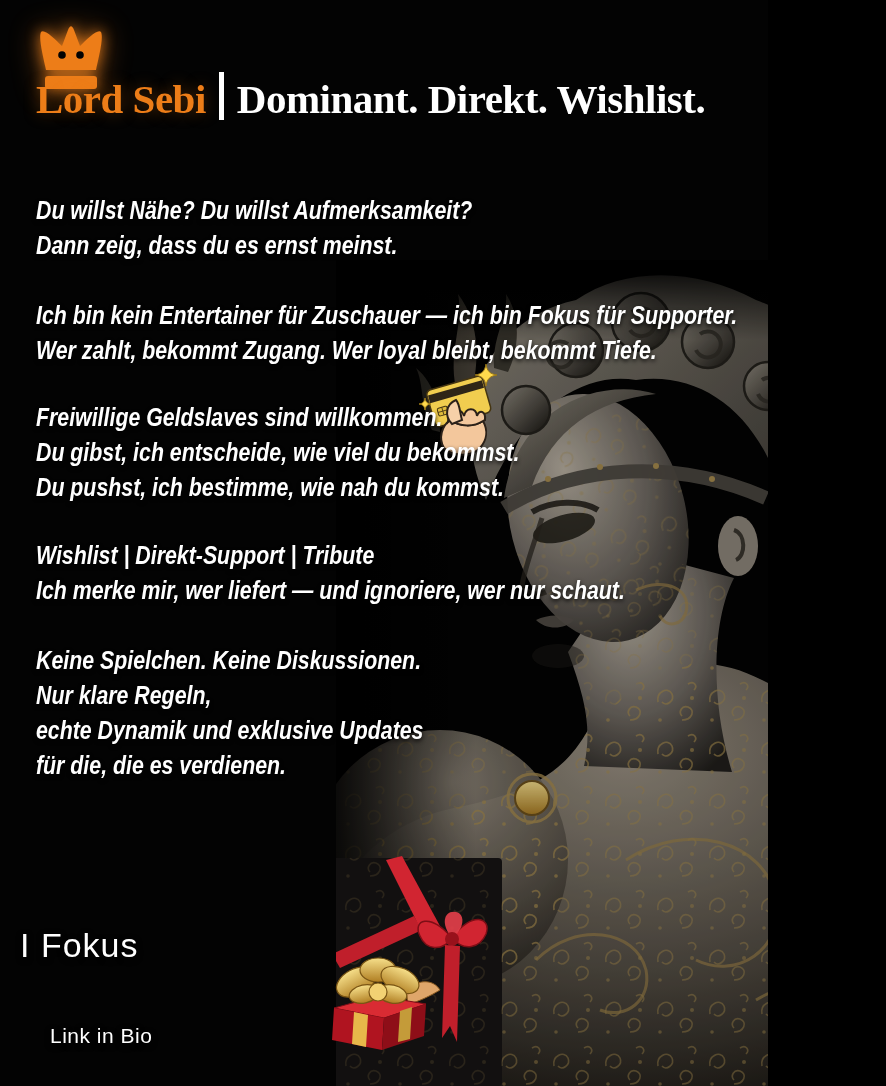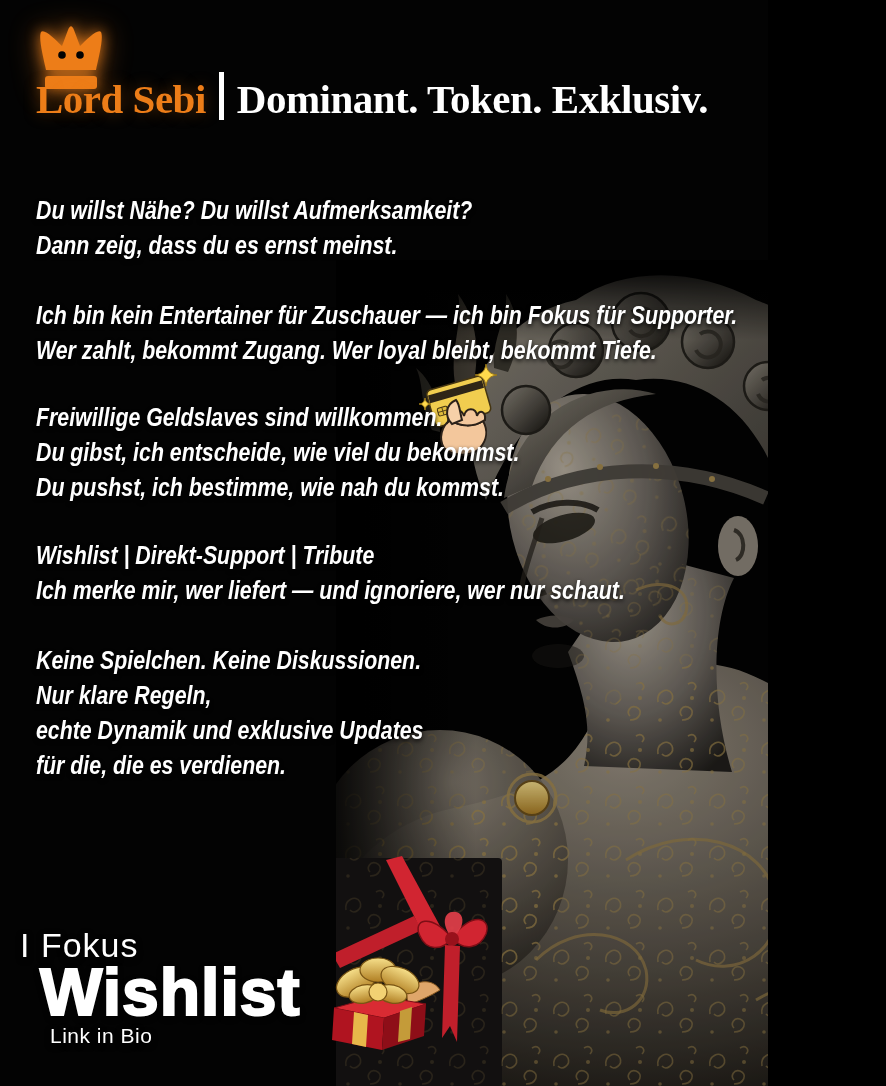--- a/index.html
+++ b/index.html
@@ -177,21 +177,21 @@
                C50,16 62,4 65,8 C68,14 62,36 60,46 Z"></path>
       <rect x="9" y="52" width="52" height="13" rx="3"></rect>
     </g>
     <circle cx="26" cy="31" r="3.8" fill="#030303"></circle>
     <circle cx="44" cy="31" r="3.8" fill="#030303"></circle>
   </svg>
 
   <div id="header">
     <span id="brand">Lord Sebi</span>
     <span id="sep-bar"></span>
-    <span id="tagline">Dominant. Token. Exklusiv.</span>
+    <span id="tagline">Dominant. Direkt. Wishlist.</span>
   </div>
 
   <div id="p1" class="para">
     <div>Du willst Nähe? Du willst Aufmerksamkeit?</div>
     <div>Dann zeig, dass du es ernst meinst.</div>
   </div>
   <div id="p2" class="para">
     <div>Ich bin kein Entertainer für Zuschauer — ich bin Fokus für Supporter.</div>
     <div>Wer zahlt, bekommt Zugang. Wer loyal bleibt, bekommt Tiefe.</div>
   </div>
@@ -243,16 +243,15 @@
       <ellipse cx="38" cy="32" rx="21" ry="13" transform="rotate(-28 38 32)"></ellipse>
       <ellipse cx="60" cy="20" rx="18" ry="12"></ellipse>
       <ellipse cx="82" cy="30" rx="20" ry="12" transform="rotate(24 82 30)"></ellipse>
       <ellipse cx="46" cy="44" rx="15" ry="9" transform="rotate(-12 46 44)"></ellipse>
       <ellipse cx="74" cy="44" rx="15" ry="9" transform="rotate(12 74 44)"></ellipse>
     </g>
     <circle cx="60" cy="42" r="9" fill="#f2d173" stroke="#7a5514" stroke-width="1.2"></circle>
   </svg>
 
   <div id="f-prefix" class="foot">I Fokus</div>
-  <div id="f-headline" class="foot">Wishlist</div>
   <div id="f-subnote" class="foot">Link in Bio</div>
 
 </div>
 
 </body></html>

